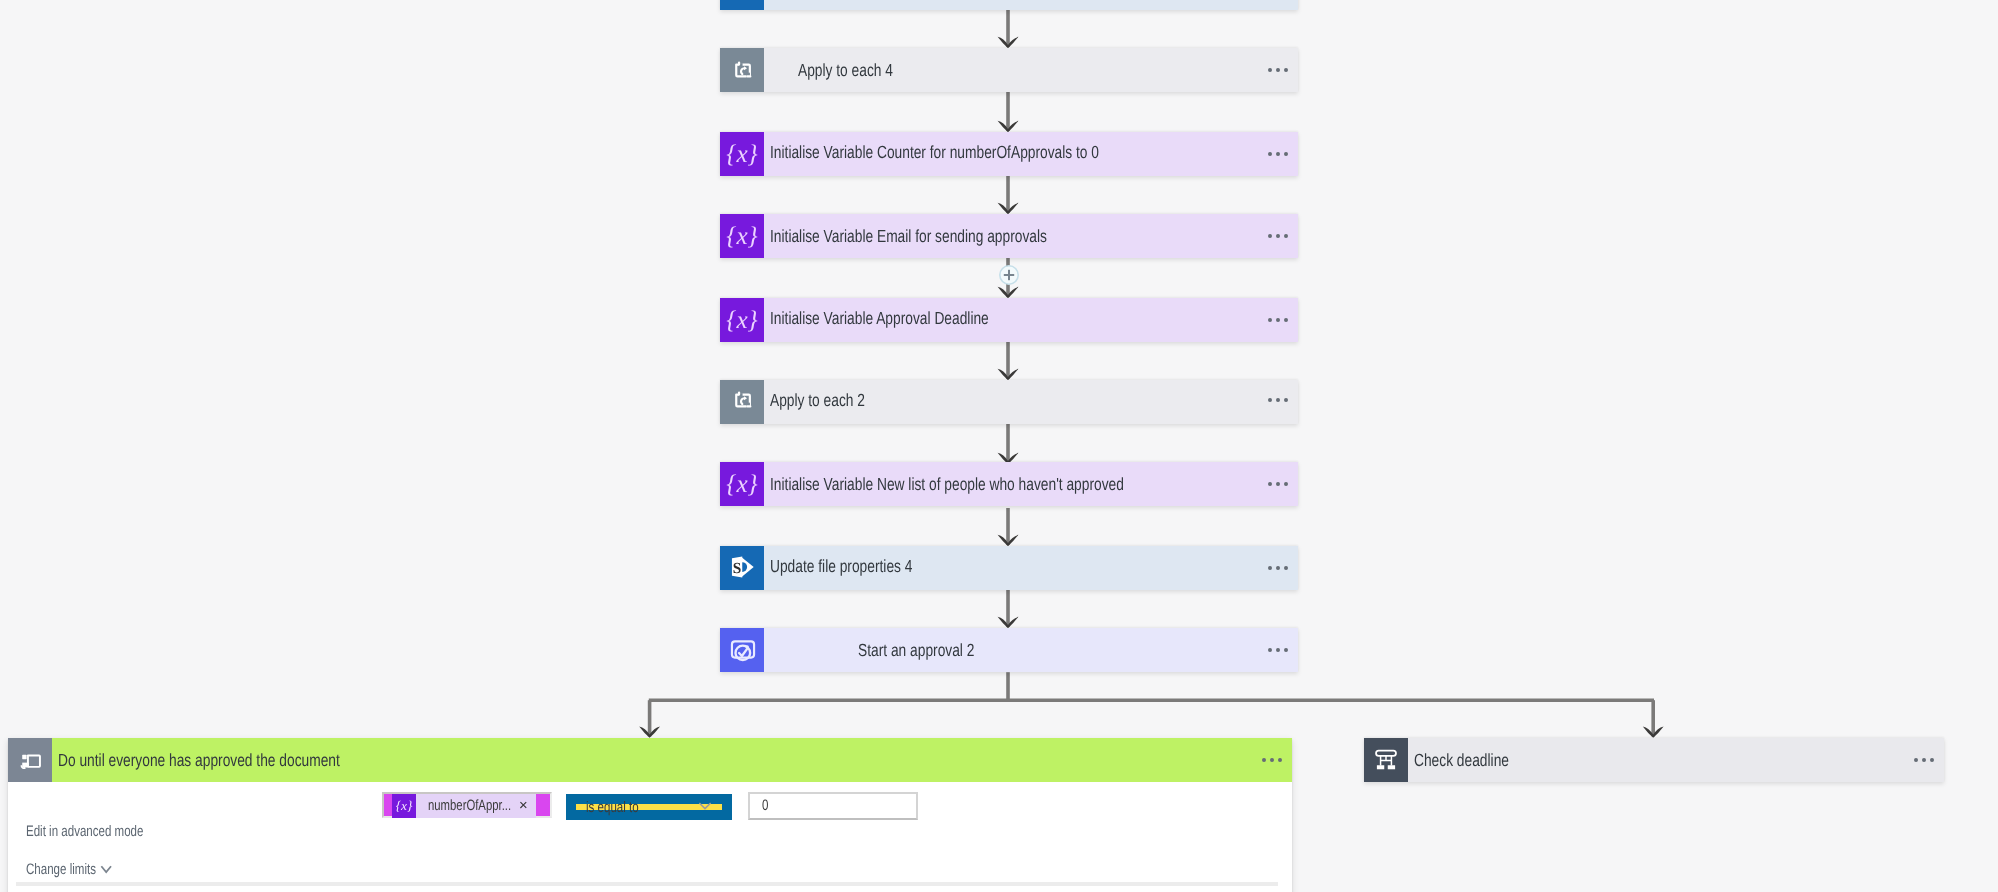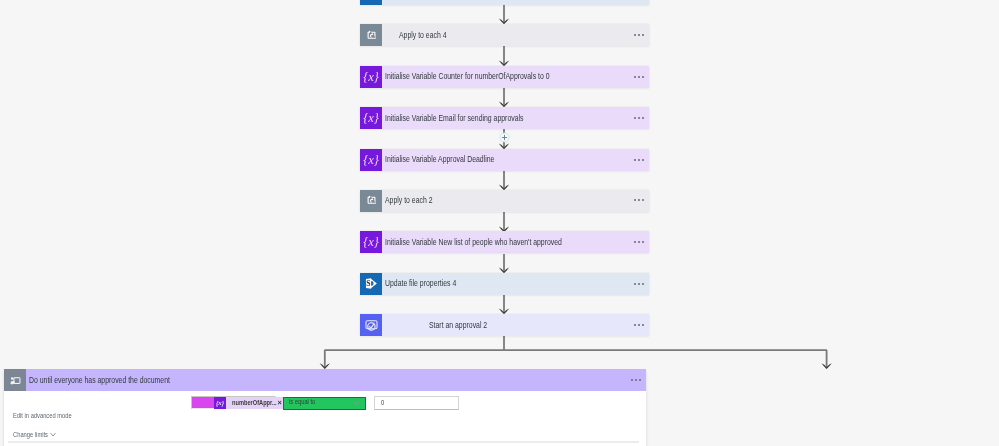--- a/index.html
+++ b/index.html
@@ -35,37 +35,37 @@
   .i-control   {background:#7a8996;}
   .i-variable  {background:#7719dd;}
   .i-sharepoint{background:#1569b4;}
   .i-approvals {background:#5561f0;}
   .i-scope     {background:#7c8694;}
   .i-condition {background:#444e5c;}
 
   
   .scope{position:absolute;box-sizing:border-box;background:#fff;
          box-shadow:0 0.3px 0.9px rgba(0,0,0,.10),0 1.6px 3.6px rgba(0,0,0,.12);}
-  .scope .head{height:22px;display:flex;align-items:stretch;background:#c4b5fd;}
+  .scope .head{height:22px;display:flex;align-items:stretch;background:#bef264;}
   .scope .head .ico{width:22px;height:22px;flex:0 0 22px;display:flex;
         align-items:center;justify-content:center;}
   .scope .head .body{flex:1 1 auto;position:relative;display:flex;align-items:center;}
   .scope .content{position:relative;}
   .tokfield{position:absolute;box-sizing:border-box;background:#d946ef;
             border:1px solid #c8c6c4;border-bottom-color:#e8e8e8;border-right-color:#ececec;
-            display:flex;align-items:center;padding-left:22px;font-weight:bold;}
+            display:flex;align-items:center;padding-left:4px;}
   .token{display:flex;align-items:center;background:#e4d3f7;height:11.5px;flex:0 0 auto;}
   .token .tico{width:11.5px;height:11.5px;background:#7719dd;display:flex;
             align-items:center;justify-content:center;flex:0 0 11.5px;}
   .token .tlbl{font-size:7.46px;line-height:7.46px;color:#3b3b3b;margin:0 0 0 5.8px;white-space:nowrap;
             transform:scaleX(.76);transform-origin:left top;display:inline-block;
             width:41.6px;overflow:visible;}
   .token .tx{font-size:7.4px;color:#333;margin:0 4.5px 0 4.2px;line-height:7.4px;display:inline-block;}
-  .selbox{position:absolute;box-sizing:border-box;background:#22c55e;border:1px solid #0369a1;
-          display:flex;align-items:flex-start;}
+  .selbox{position:absolute;box-sizing:border-box;background:#fde047;border:5px solid #0369a1;
+          display:flex;align-items:center;}
   .selbox .sval{font-size:7.6px;line-height:7.6px;color:#3b3b3b;margin-left:4.4px;transform:scaleX(.76);
           transform-origin:left top;display:inline-block;white-space:nowrap;}
   .selbox .scaret{position:absolute;right:5px;top:50%;transform:translateY(-50%);}
   .valbox{position:absolute;box-sizing:border-box;background:#fff;
           border:1px solid #d4d4d4;border-bottom-color:#bfbfbf;display:flex;align-items:center;}
   .valbox .vval{font-size:7.6px;line-height:7.6px;color:#3b3b3b;margin-left:5.3px;transform:scaleX(.76);
           transform-origin:left top;display:inline-block;}
 
   .link{position:absolute;font-size:7.6px;line-height:7.6px;color:#5b6570;white-space:nowrap;
         transform:scaleX(.76);transform-origin:left top;display:inline-block;}
@@ -314,14 +314,32 @@
 
       <span class="link" style="left:9.2px;top:40.4px;">Change limits</span>
       <svg style="position:absolute;left:46.4px;top:40.6px;" width="6.2" height="5.4" viewBox="0 0 12 10">
         <path d="M1.3 2.0 L6 7.6 L10.7 2.0" fill="none" stroke="#7c858f" stroke-width="1.7"></path>
       </svg>
 
       <div class="divline" style="left:4px;top:50.3px;width:631px;height:2px;background:#ececec;"></div>
     </div>
   </div>
 
+  <div class="card c-control" style="left:682.4px;top:369.2px;width:289.2px;background:#e9e9ed;">
+    <div class="ico i-condition">
+      <svg width="14" height="14" viewBox="0 0 16 16">
+        <rect x="2.3" y="2.6" width="11.4" height="3.0" rx="1.5" fill="none" stroke="#fff" stroke-width="1.0"></rect>
+        <path d="M4.9 5.6 V11.2 M11.1 5.6 V11.2 M8.0 5.6 V8.3 M4.9 8.3 H11.1" stroke="#fff" stroke-width="0.85" fill="none"></path>
+        <rect x="2.8" y="11.0" width="4.2" height="2.3" fill="#fff"></rect>
+        <rect x="9.0" y="11.0" width="4.2" height="2.3" fill="#fff"></rect>
+      </svg>
+    </div>
+    <div class="body">
+      <span class="ttl">Check deadline</span>
+      <span class="dots">
+        <i></i>
+          <i></i>
+          <i></i>
+      </span>
+    </div>
+  </div>
 
 </div>
 
 </body></html>

